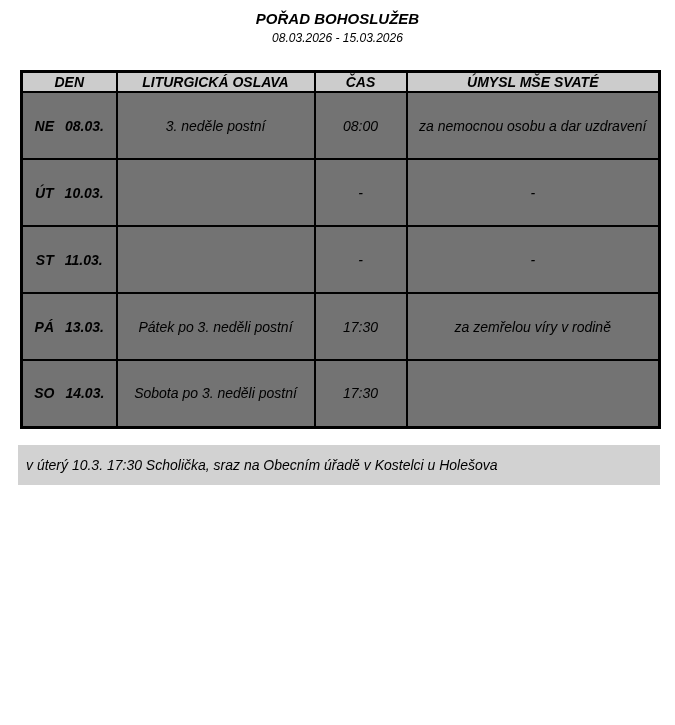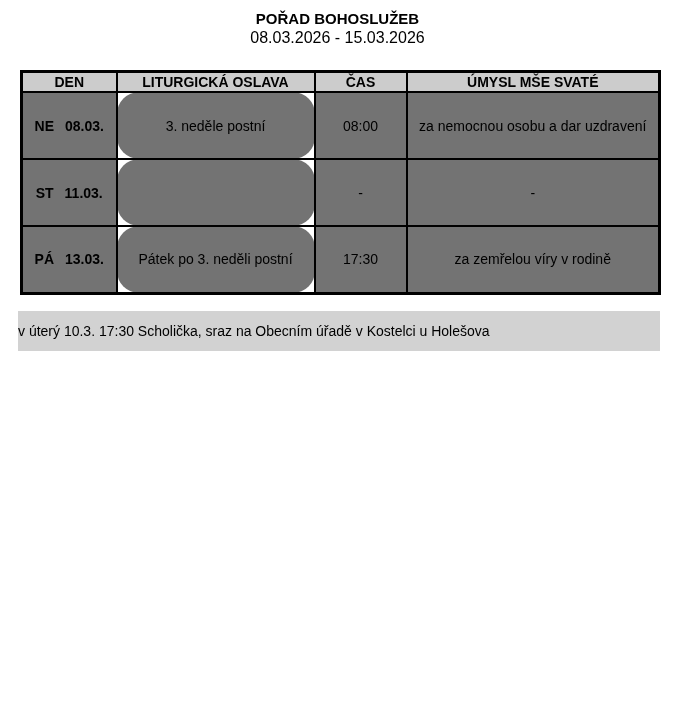--- a/index.html
+++ b/index.html
@@ -8,26 +8,26 @@
     --border-color: #000000;
   }
   * { box-sizing: border-box; }
   html, body {
     margin: 0; padding: 0;
     width: 675px; height: 725px;
     background: #ffffff;
     color: #000000;
     font-family: "Liberation Sans", sans-serif;
   }
-  .page { width: 675px; height: 512px; overflow: hidden; }
+  .page { width: 675px; height: 512px; overflow: hidden; font-style: italic; }
   .doc-header { text-align: center; padding-top: 9px; }
   .doc-title, .doc-subtitle {
     font-size: 15px; font-weight: bold; line-height: 19px;
   }
-  .doc-daterange { font-size: 16px; line-height: 20px; }
+  .doc-daterange { font-size: 12px; line-height: 20px; }
 
   table.schedule {
     border-collapse: collapse;
     table-layout: fixed;
     width: 638px;
     margin: 22px 0 0 20px;
     border: 3px solid var(--border-color);
   }
   table.schedule th {
     background: var(--cell-gray);
@@ -48,29 +48,30 @@
     background: #737373;
   }
   td.day-cell {
     background: var(--cell-gray);
     font-weight: bold;
     text-align: left;
     padding-left: 7px;
   }
   td.day-cell .day-date { margin-left: 11px; }
   td.intention-cell { padding: 2px 14px; line-height: 18px; }
-  td.celebration-cell { line-height: 18px; border-radius: 22px; }
+  td.celebration-cell { line-height: 18px; }
 
   .note-bar {
     width: 642px;
     height: 40px;
     margin: 16px 0 0 18px;
     background: var(--note-gray);
     display: flex;
     align-items: center;
+    padding-left: 8px;
     font-size: 14px;
   }
 </style>
 </head>
 <body>
 
 <div class="page">
 
   <div class="doc-header">
     <div class="doc-title">POŘAD BOHOSLUŽEB</div>
@@ -93,31 +94,43 @@
       </tr>
     </thead>
     <tbody>
       <tr>
         <td class="day-cell"><span class="day-abbr">NE</span><span class="day-date">08.03.</span></td>
         <td class="celebration-cell">3. neděle postní</td>
         <td class="time-cell">08:00</td>
         <td class="intention-cell">za nemocnou osobu a dar uzdravení</td>
       </tr>
       <tr>
+        <td class="day-cell"><span class="day-abbr">ÚT</span><span class="day-date">10.03.</span></td>
+        <td class="celebration-cell"></td>
+        <td class="time-cell">-</td>
+        <td class="intention-cell">-</td>
+      </tr>
+      <tr>
         <td class="day-cell"><span class="day-abbr">ST</span><span class="day-date">11.03.</span></td>
         <td class="celebration-cell"></td>
         <td class="time-cell">-</td>
         <td class="intention-cell">-</td>
       </tr>
       <tr>
         <td class="day-cell"><span class="day-abbr">PÁ</span><span class="day-date">13.03.</span></td>
         <td class="celebration-cell">Pátek po 3. neděli postní</td>
         <td class="time-cell">17:30</td>
         <td class="intention-cell">za zemřelou víry v rodině</td>
       </tr>
+      <tr>
+        <td class="day-cell"><span class="day-abbr">SO</span><span class="day-date">14.03.</span></td>
+        <td class="celebration-cell">Sobota po 3. neděli postní</td>
+        <td class="time-cell">17:30</td>
+        <td class="intention-cell"></td>
+      </tr>
     </tbody>
   </table>
 
   <div class="note-bar">
     <span>v úterý 10.3. 17:30 Scholička, sraz na Obecním úřadě v Kostelci u Holešova</span>
   </div>
 
 </div>
 
 </body></html>

